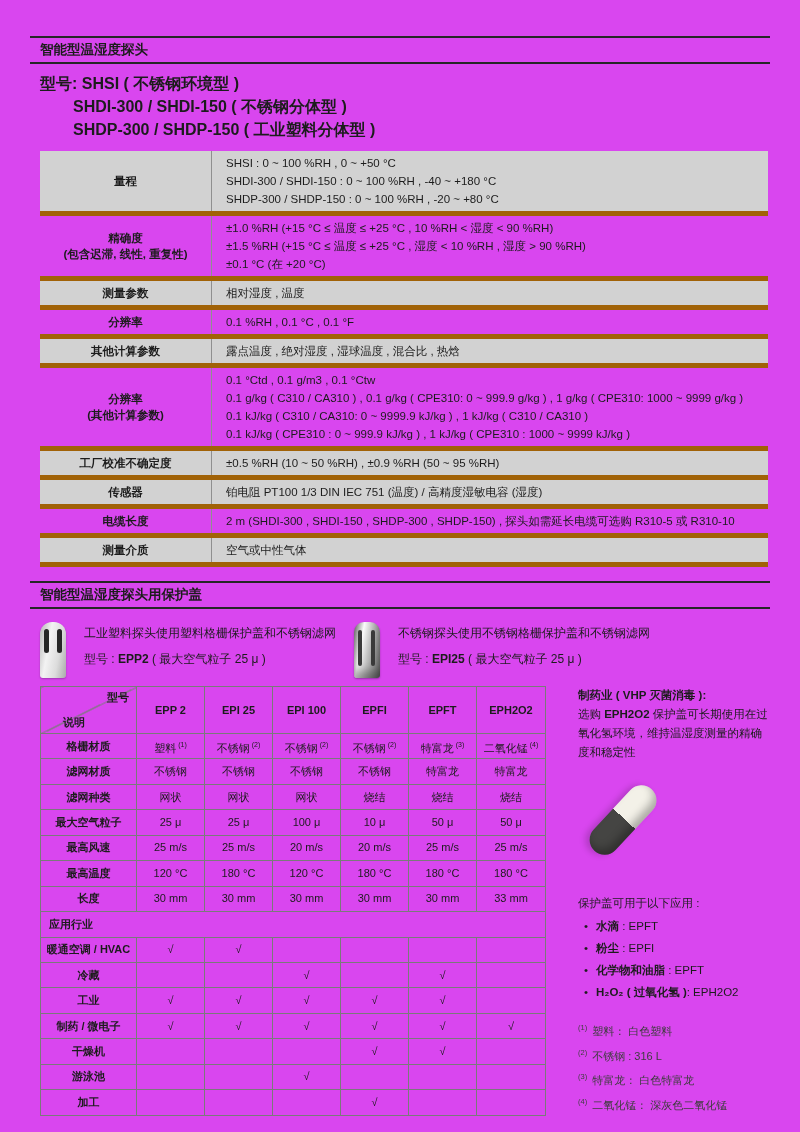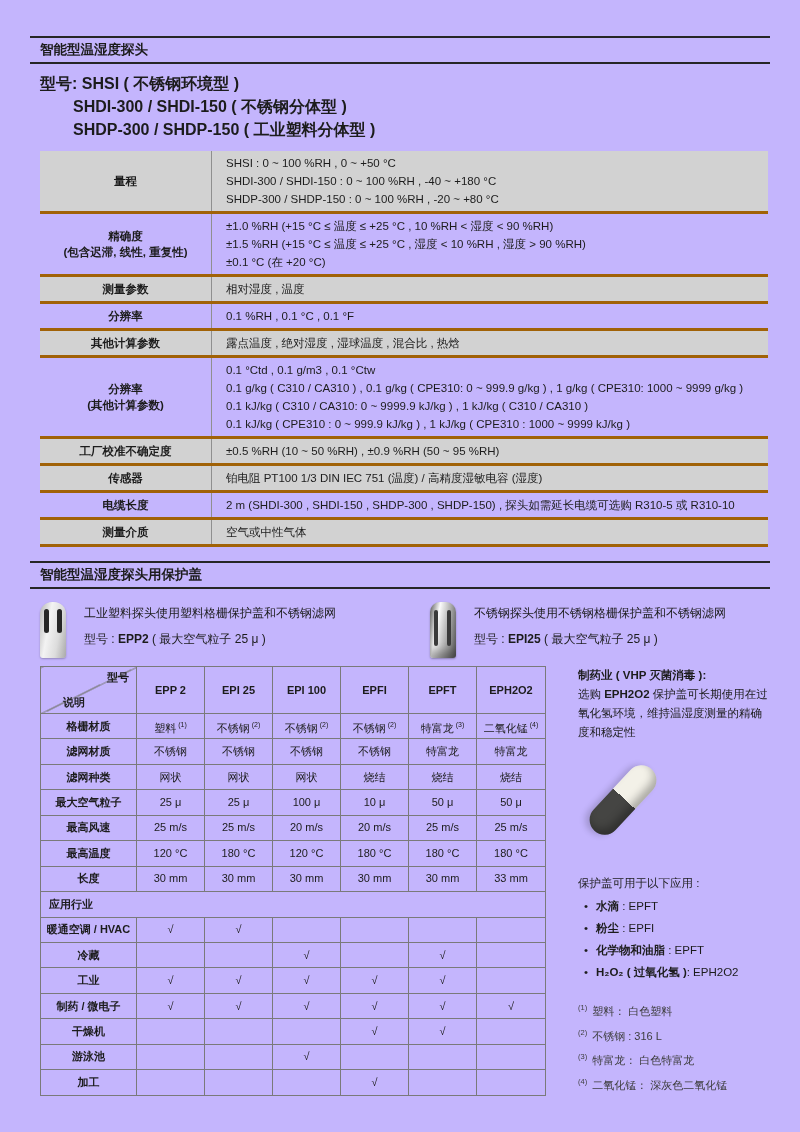--- a/index.html
+++ b/index.html
@@ -1,52 +1,52 @@
 <!DOCTYPE html>
 <html><head>
 <meta charset="utf-8">
 <style>
   html,body{margin:0;padding:0;background:#fff;}
   .page{
     width:800px;height:1132px;box-sizing:border-box;
-    padding:36px 30px 8px 30px;background:#c4b5fd;overflow:hidden;
+    padding:36px 30px 8px 30px;background:#d946ef;overflow:hidden;
     font-family:"Liberation Sans","DejaVu Sans",sans-serif;color:#1c1c1c;
     position:relative;
   }
   
   .section-header{
     border-top:2px solid #262626;border-bottom:2px solid #262626;
     padding:3px 0 3px 10px;
   }
   .section-header .sec-title{font-size:13.5px;font-weight:bold;line-height:18px;}
 
   .intro{margin:14px 0 0 10px;font-size:12px;line-height:16px;}
   .intro b{font-size:12px;}
 
   .models{margin:8px 0 0 10px;font-size:16px;font-weight:bold;}
   .models .model-line{line-height:23px;}
   .models .model-line.indent{padding-left:33px;}
 
   
   table.spec{border-collapse:collapse;margin:10px 0 0 10px;width:728px;font-size:11.5px;table-layout:fixed;}
-  table.spec td{vertical-align:middle;border-bottom:3px solid #a16207;}
+  table.spec td{vertical-align:middle;border-bottom:5px solid #a16207;}
   table.spec tr.shaded td{background:#d2d2d2;}
   td.spec-label{
     width:163px;text-align:center;font-weight:bold;
     border-right:1px solid #8f8f8f;padding:3px 4px;
   }
   td.spec-label div{line-height:16px;text-align:center;}
   td.spec-value{padding:3px 6px 3px 14px;}
   td.spec-value div{line-height:18px;}
 
   
   .sec2{margin-top:14px;}
   .probe-row{display:flex;margin:12px 0 0 10px;}
   .probe-card{display:flex;align-items:flex-start;}
-  .probe-card.first{width:390px;}
+  .probe-card.first{width:314px;}
   .probe-icon{width:26px;height:56px;position:relative;margin-top:1px;flex:0 0 26px;}
   .probe-icon.plastic{
     background:linear-gradient(100deg,#b5b5b5,#f3f3f3 35%,#dcdcdc 68%,#a9a9a9);
     border-radius:12px 12px 3px 3px;box-shadow:0 1px 2px rgba(0,0,0,.25);
   }
   .probe-icon.plastic .slot{position:absolute;top:7px;width:5px;height:24px;background:#262626;border-radius:3px;}
   .probe-icon.plastic .slot.s1{left:4px;}
   .probe-icon.plastic .slot.s2{right:4px;}
   .probe-icon.steel{
     background:linear-gradient(100deg,#6d6d6d,#fbfbfb 30%,#bfbfbf 55%,#5c5c5c);

